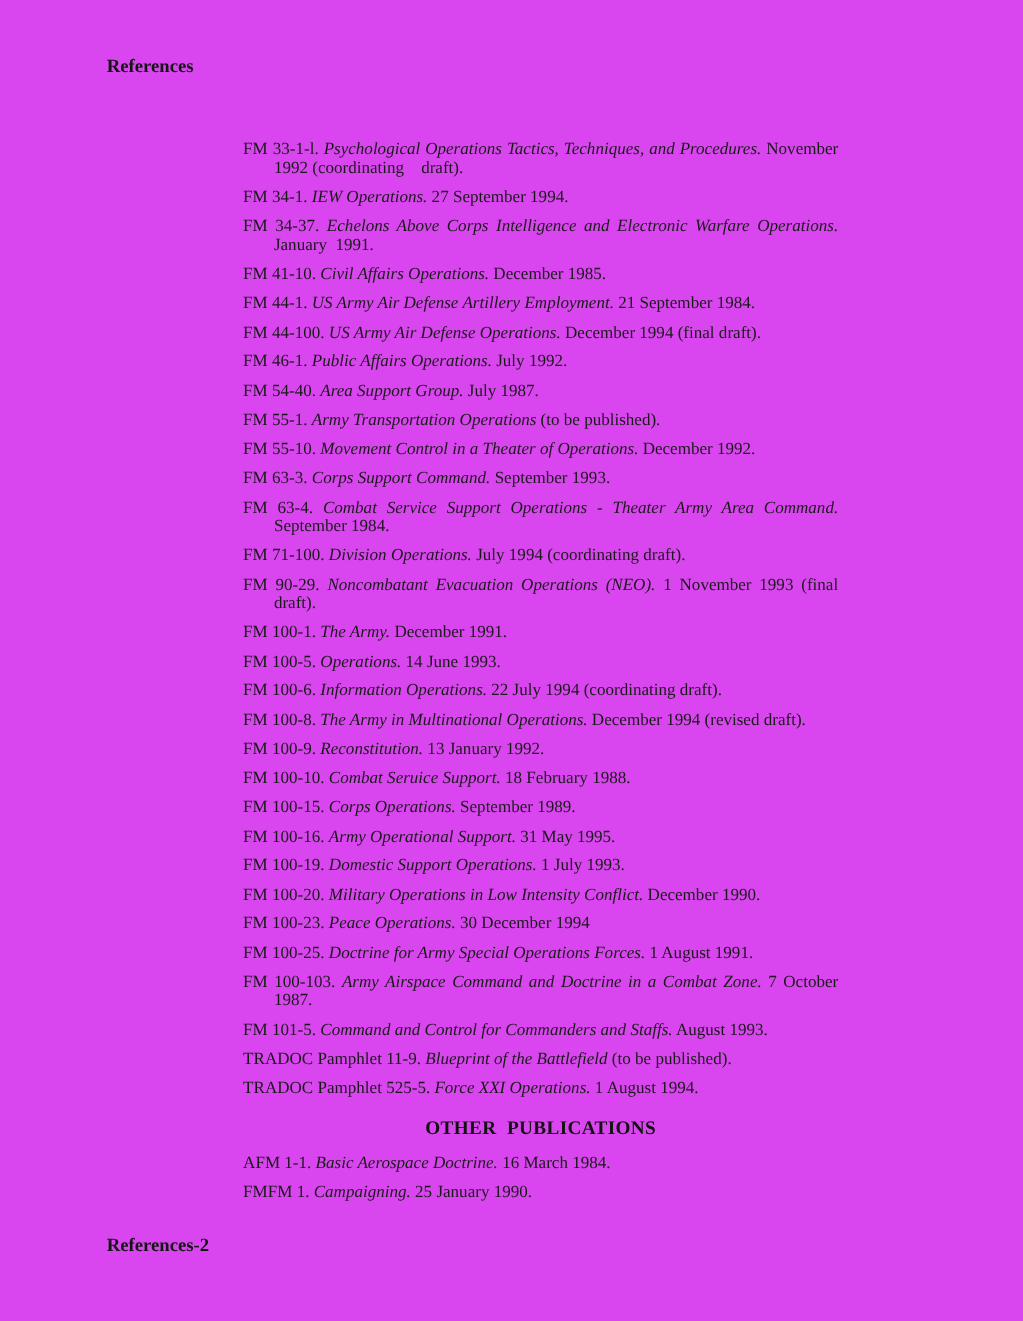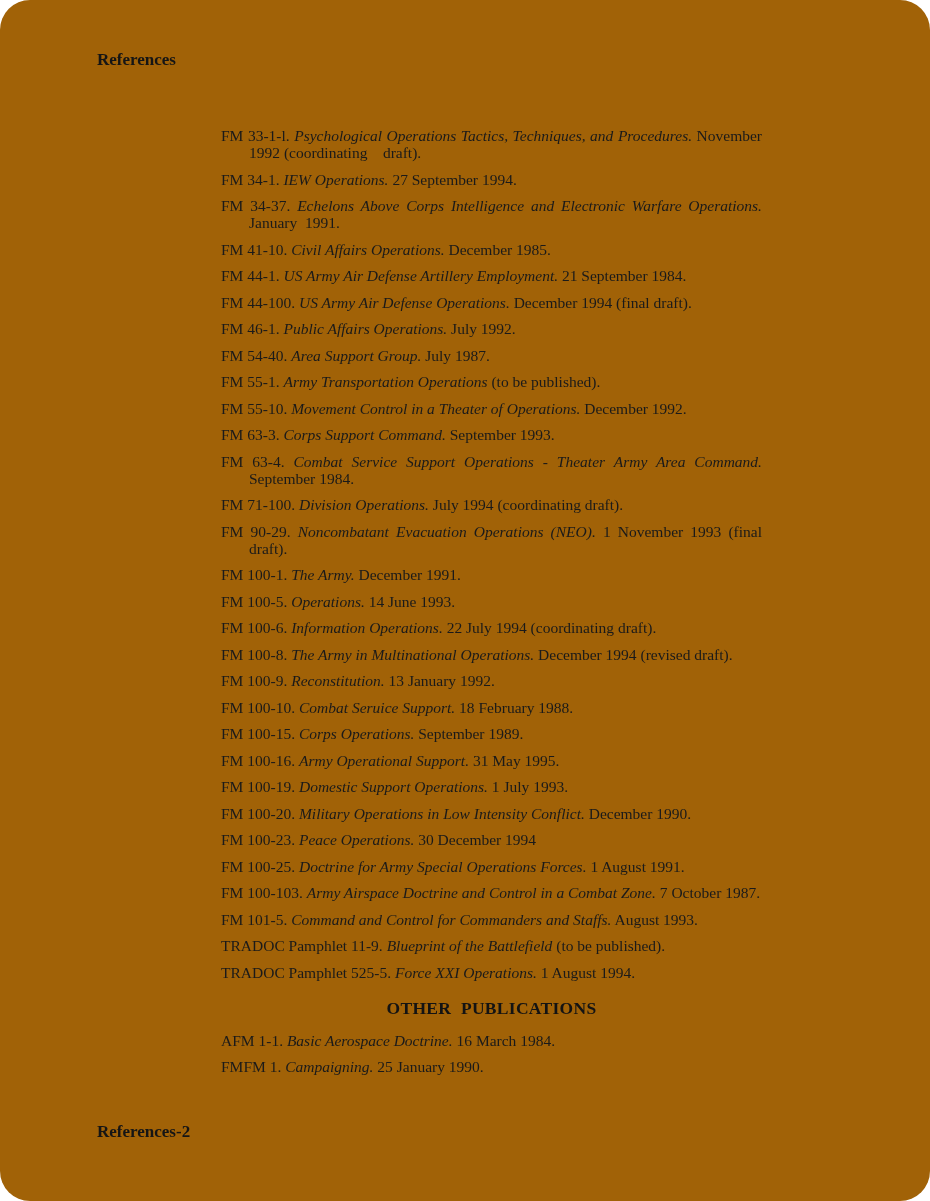--- a/index.html
+++ b/index.html
@@ -4,25 +4,24 @@
 <style>
   html, body {
     margin: 0;
     padding: 0;
     background: #ffffff;
   }
   .page {
     position: relative;
     width: 930px;
     height: 1201px;
-    background: #a16207;
+    background: #d946ef;
     color: #181818;
     font-family: "Liberation Serif", "DejaVu Serif", serif;
     overflow: hidden;
-    border-radius: 30px;
   }
   .page-header {
     position: absolute;
     top: 50px;
     left: 97px;
     font-size: 17px;
     font-weight: bold;
     color: #151515;
   }
   .content {
@@ -95,21 +94,21 @@
       <li class="entry"><span class="ref">FM 100-6.</span> <span class="title">Information Operations.</span> <span class="date">22 July 1994 (coordinating draft).</span></li>
       <li class="entry"><span class="ref">FM 100-8.</span> <span class="title">The Army in Multinational Operations.</span> <span class="date">December 1994 (revised draft).</span></li>
       <li class="entry"><span class="ref">FM 100-9.</span> <span class="title">Reconstitution.</span> <span class="date">13 January 1992.</span></li>
       <li class="entry"><span class="ref">FM 100-10.</span> <span class="title">Combat Seruice Support.</span> <span class="date">18 February 1988.</span></li>
       <li class="entry"><span class="ref">FM 100-15.</span> <span class="title">Corps Operations.</span> <span class="date">September 1989.</span></li>
       <li class="entry"><span class="ref">FM 100-16.</span> <span class="title">Army Operational Support.</span> <span class="date">31 May 1995.</span></li>
       <li class="entry"><span class="ref">FM 100-19.</span> <span class="title">Domestic Support Operations.</span> <span class="date">1 July 1993.</span></li>
       <li class="entry"><span class="ref">FM 100-20.</span> <span class="title">Military Operations in Low Intensity Conflict.</span> <span class="date">December 1990.</span></li>
       <li class="entry"><span class="ref">FM 100-23.</span> <span class="title">Peace Operations.</span> <span class="date">30 December 1994</span></li>
       <li class="entry"><span class="ref">FM 100-25.</span> <span class="title">Doctrine for Army Special Operations Forces.</span> <span class="date">1 August 1991.</span></li>
-      <li class="entry"><span class="ref">FM 100-103.</span> <span class="title">Army Airspace Doctrine and Control in a Combat Zone.</span> <span class="date">7 October 1987.</span></li>
+      <li class="entry"><span class="ref">FM 100-103.</span> <span class="title">Army Airspace Command and Doctrine in a Combat Zone.</span> <span class="date">7 October 1987.</span></li>
       <li class="entry"><span class="ref">FM 101-5.</span> <span class="title">Command and Control for Commanders and Staffs.</span> <span class="date">August 1993.</span></li>
       <li class="entry"><span class="ref">TRADOC Pamphlet 11-9.</span> <span class="title">Blueprint of the Battlefield</span> <span class="date">(to be published).</span></li>
       <li class="entry"><span class="ref">TRADOC Pamphlet 525-5.</span> <span class="title">Force XXI Operations.</span> <span class="date">1 August 1994.</span></li>
     </ol>
 
     <h2 class="other-heading">OTHER PUBLICATIONS</h2>
 
     <ol class="ref-list">
       <li class="entry"><span class="ref">AFM 1-1.</span> <span class="title">Basic Aerospace Doctrine.</span> <span class="date">16 March 1984.</span></li>
       <li class="entry"><span class="ref">FMFM 1.</span> <span class="title">Campaigning.</span> <span class="date">25 January 1990.</span></li>

